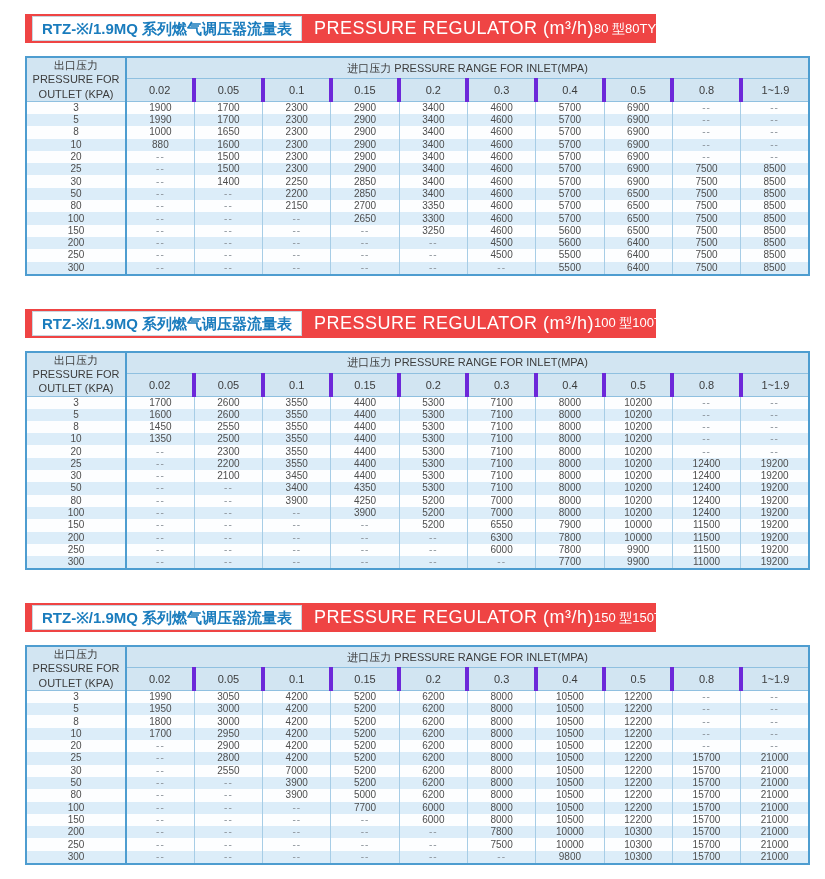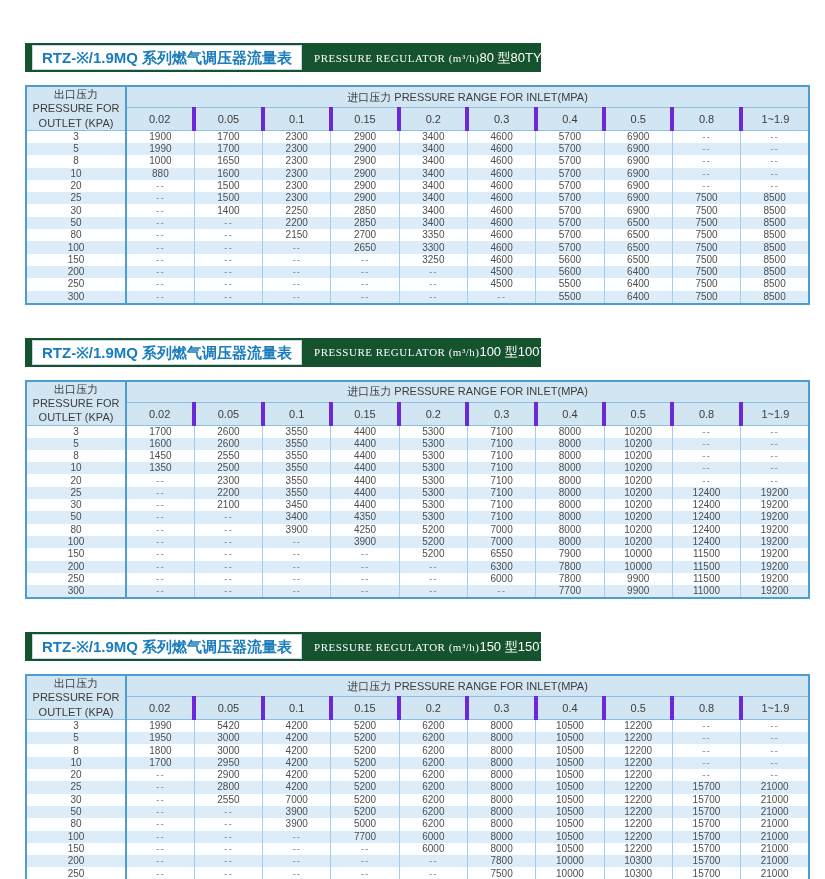--- a/index.html
+++ b/index.html
@@ -4,41 +4,40 @@
 <style>
   html,body{margin:0;padding:0;background:#ffffff;}
   body{
     width:825px;height:879px;
     font-family:"Liberation Sans", sans-serif;
     -webkit-font-smoothing:antialiased;
   }
   #page{padding-top:14px;}
   .section{margin:0 0 33px 25px;}
   .bar{
-    width:516px;height:29px;
-    background:#14532d;
+    width:631px;height:29px;
+    background:#ef4444;
     display:flex;align-items:center;
     box-sizing:border-box;
-    margin-top:29px;
   }
   .title-box{
     background:#ffffff;
     color:#1a7cbd;
     font-weight:bold;
     font-size:15px;
     line-height:21px;
     padding:1px 9px;
     margin-left:7px;
     border:1px solid #c8d6e0;
     white-space:nowrap;
   }
   .subtitle{
-    font-family:Liberation Serif, serif;
+    font-family:Liberation Sans, sans-serif;
     color:#ffffff;
-    font-size:11px;
+    font-size:18px;
     letter-spacing:0.5px;
     margin-left:12px;
     white-space:nowrap;
   }
   .type-label{
     color:#ffffff;
     font-size:13px;
     margin-left:auto;
     margin-right:28px;
     white-space:nowrap;
@@ -584,21 +583,21 @@
             <th>0.4</th>
             <th>0.5</th>
             <th>0.8</th>
             <th>1~1.9</th>
           </tr>
         </thead>
         <tbody>
           <tr>
             <td>3</td>
             <td class="">1990</td>
-            <td class="">5420</td>
+            <td class="">3050</td>
             <td class="">4200</td>
             <td class="">5200</td>
             <td class="">6200</td>
             <td class="">8000</td>
             <td class="">10500</td>
             <td class="">12200</td>
             <td class="dash">--</td>
             <td class="dash">--</td>
           </tr>
           <tr>

